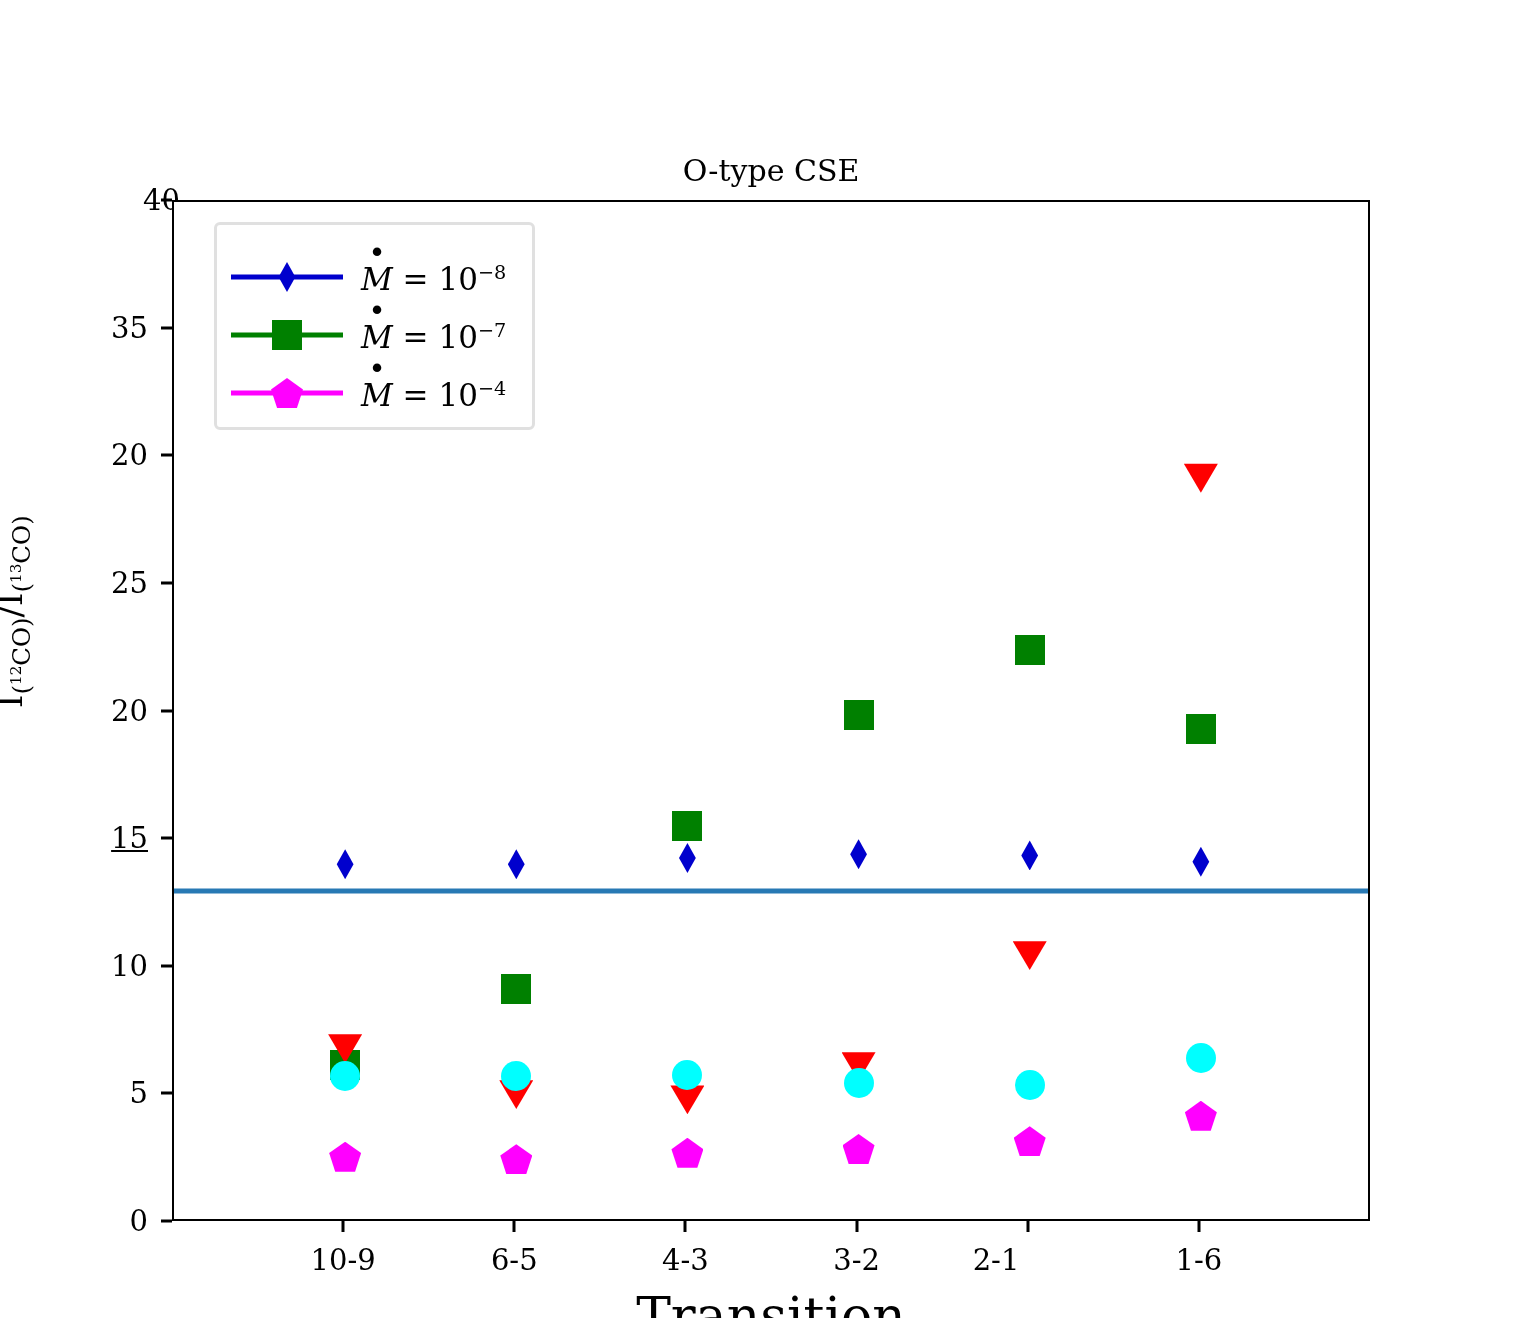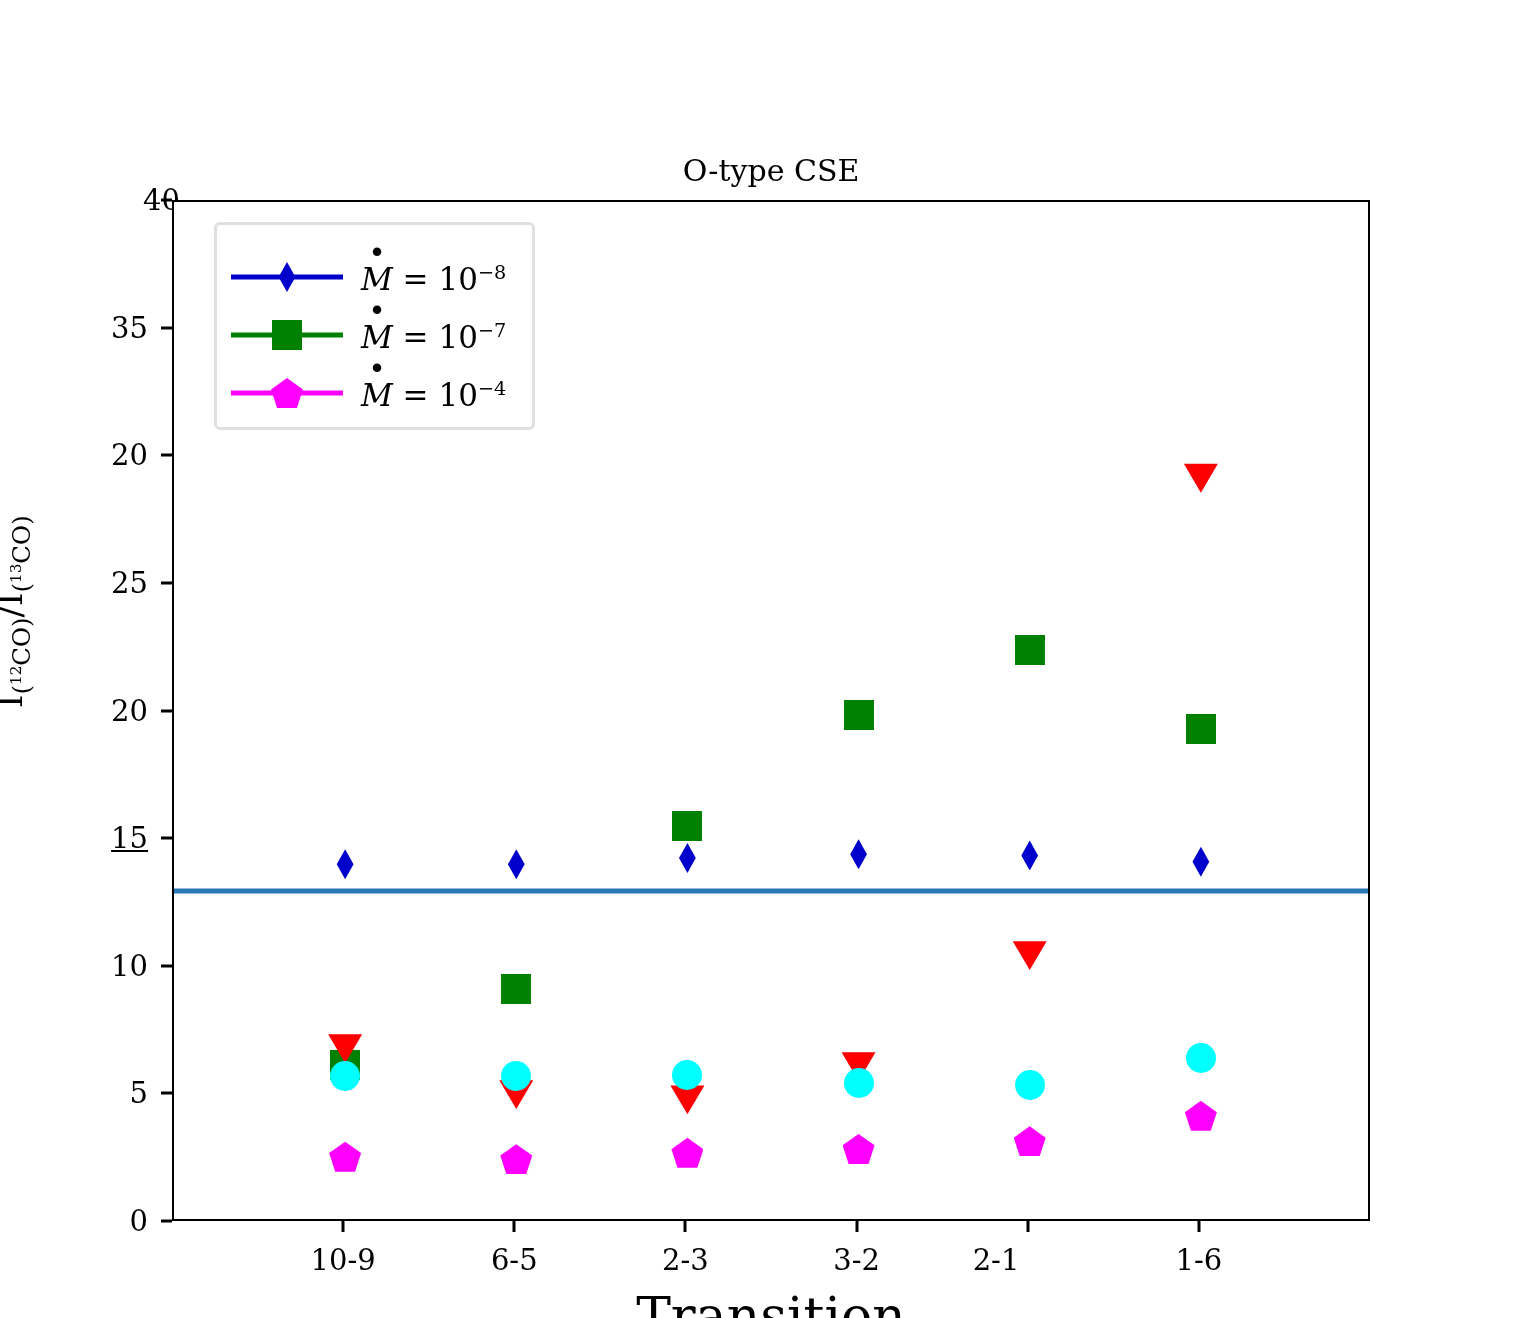--- a/index.html
+++ b/index.html
@@ -225,21 +225,21 @@
       <div class="ytick-mark" style="top: 279.625px; left: 161px;"></div>
       <div class="ytick-label" style="top: 152px; left: 0px; width: 148px; padding-left: 32px;">40</div>
       <div class="ytick-mark" style="top: 152px; left: 161px;"></div>
     </div>
   <div id="xticks-container">
       <div class="xtick-mark" style="left: 343.143px; top: 1173px;"></div>
       <div class="xtick-label" style="left: 343.143px; top: 1195px;">10-9</div>
       <div class="xtick-mark" style="left: 514.286px; top: 1173px;"></div>
       <div class="xtick-label" style="left: 514.286px; top: 1195px;">6-5</div>
       <div class="xtick-mark" style="left: 685.429px; top: 1173px;"></div>
-      <div class="xtick-label" style="left: 685.429px; top: 1195px;">2-3</div>
+      <div class="xtick-label" style="left: 685.429px; top: 1195px;">4-3</div>
       <div class="xtick-mark" style="left: 856.571px; top: 1173px;"></div>
       <div class="xtick-label" style="left: 856.571px; top: 1195px;">3-2</div>
       <div class="xtick-mark" style="left: 1027.71px; top: 1173px;"></div>
       <div class="xtick-label" style="left: 996px; top: 1195px;">2-1</div>
       <div class="xtick-mark" style="left: 1198.86px; top: 1173px;"></div>
       <div class="xtick-label" style="left: 1198.86px; top: 1195px;">1-6</div>
     </div>
 
   <div id="plot-area">
     <div id="hline" style="top: 689.175px; background: rgb(40, 121, 180);"></div>

